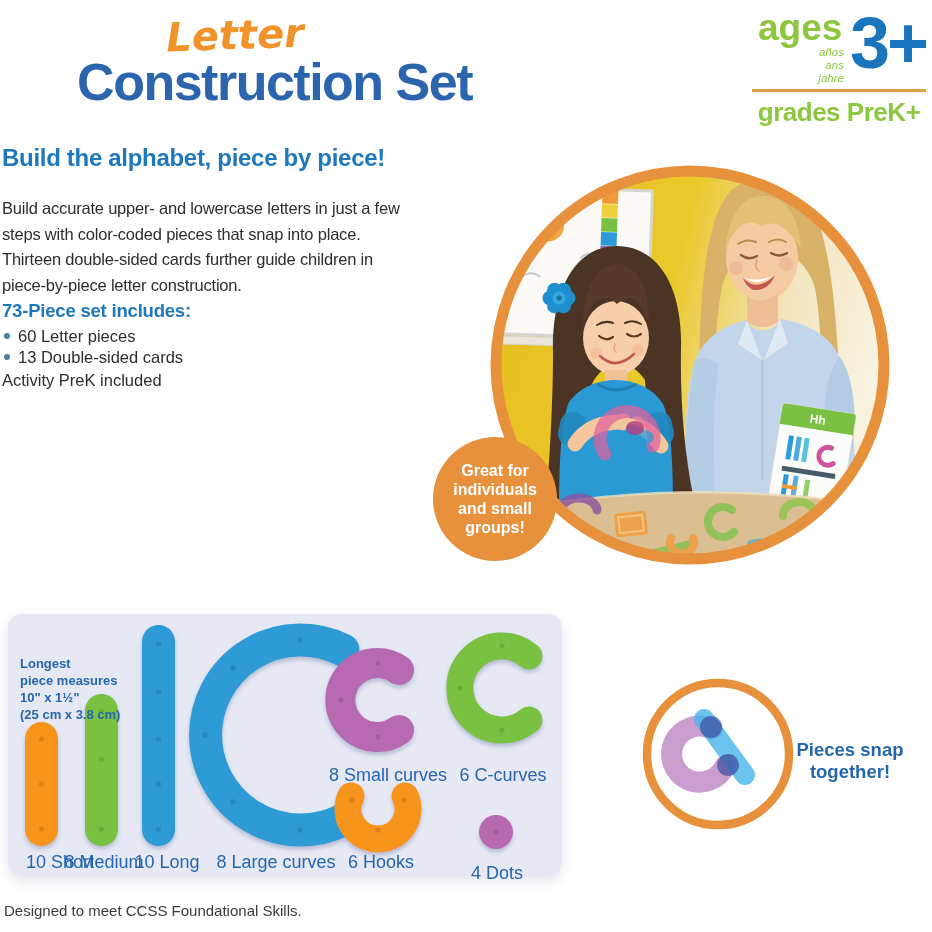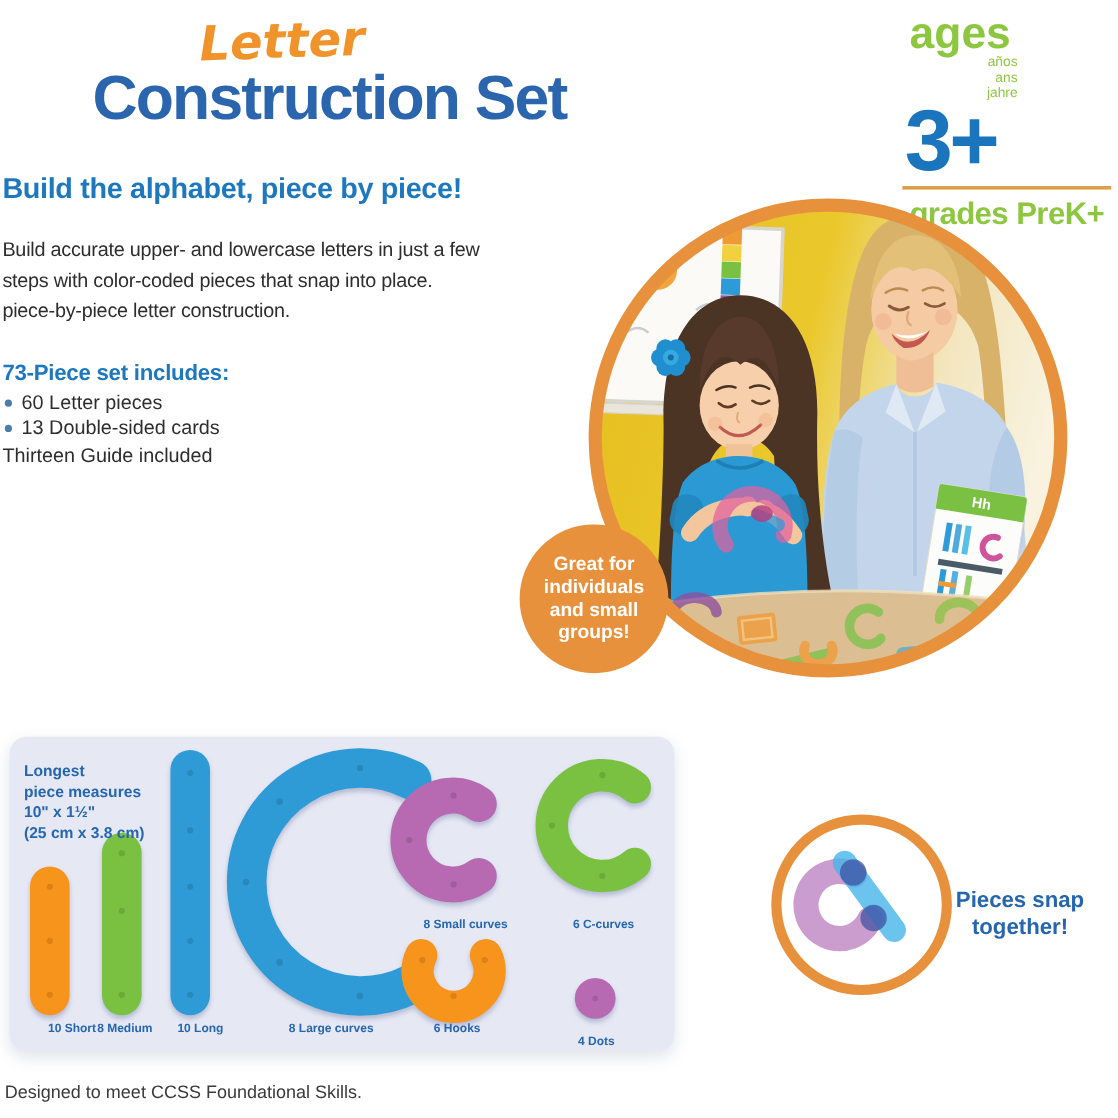--- a/index.html
+++ b/index.html
@@ -8,24 +8,24 @@
   .abs{position:absolute;}
 
   
   .title-script{left:60px;top:12px;width:350px;text-align:center;
     font-family:"DejaVu Sans",sans-serif;font-style:italic;font-weight:bold;
     font-size:40px;color:#F0932B;transform:rotate(-2deg);}
   .title-main{left:0;top:54px;width:472px;text-align:right;
     font-weight:bold;font-size:52px;letter-spacing:-1.5px;color:#2A65AD;line-height:56px;}
 
   .ages-box{left:752px;top:10px;width:174px;}
-  .ages-row{display:flex;align-items:flex-start;flex-direction:column;}
+  .ages-row{display:flex;align-items:flex-start;}
   .ages-col{display:flex;flex-direction:column;align-items:flex-end;width:100px;}
   .ages-word{font-weight:bold;font-size:37px;line-height:36px;color:#8DC63F;align-self:flex-start;margin-left:6px;}
-  .ages-tr{font-size:11.5px;line-height:13px;color:#8DC63F;text-align:right;margin-right:4px;}
+  .ages-tr{font-size:11.5px;line-height:13px;color:#8DC63F;text-align:right;margin-right:4px;font-style:italic;}
   .ages-value{font-weight:bold;font-size:72px;line-height:66px;letter-spacing:-3px;color:#1B75BC;margin-left:2px;}
   .ages-divider{height:3px;background:#D9A14A;margin-top:4px;}
   .grades{font-weight:bold;font-size:26px;color:#8DC63F;text-align:center;margin-top:5px;letter-spacing:-0.5px;}
 
   
   .intro-heading{left:2px;top:144px;font-weight:bold;font-size:24px;letter-spacing:-0.3px;color:#1E78BE;}
   .intro-body{left:2px;top:196px;font-size:16.5px;line-height:25.5px;letter-spacing:-0.2px;color:#2d2d2d;white-space:nowrap;}
   .includes-heading{left:2px;top:300px;font-weight:bold;font-size:18.5px;color:#1E78BE;letter-spacing:-0.2px;}
   .includes-list{left:2px;top:326px;font-size:16.5px;line-height:21px;color:#2d2d2d;}
   .includes-item{display:flex;align-items:flex-start;}
@@ -34,22 +34,22 @@
 
   
   .photo-svg{left:485px;top:160px;width:410px;height:410px;}
   .photo-badge{left:433px;top:437px;width:124px;height:124px;border-radius:50%;background:#E8913C;
     display:flex;flex-direction:column;align-items:center;justify-content:center;
     color:#fff;font-weight:bold;font-size:16px;line-height:19px;text-align:left;}
 
   
   .panel{left:8px;top:614px;width:554px;height:262px;background:#E6E9F4;border-radius:14px;
          box-shadow:0 5px 12px rgba(70,80,120,0.15);}
-  .panel-note{left:20px;top:634px;font-size:13px;line-height:17px;font-weight:bold;color:#2566AF;}
-  .piece-label{position:absolute;transform:translateX(-50%);font-size:10px;font-weight:bold;
+  .panel-note{left:20px;top:655px;font-size:13px;line-height:17px;font-weight:bold;color:#2566AF;}
+  .piece-label{position:absolute;transform:translateX(-50%);font-size:18px;font-weight:normal;
     color:#2566AF;white-space:nowrap;}
   .panel-svg{left:8px;top:614px;width:554px;height:262px;}
 
   
   .snap-svg{left:640px;top:676px;width:156px;height:156px;}
   .snap-text{left:794px;top:739px;width:112px;text-align:center;font-weight:bold;
     font-size:18.5px;line-height:22px;color:#2566AF;}
 
   
   .footer-note{left:4px;top:902px;font-size:15px;color:#3A3A3A;}
@@ -73,34 +73,35 @@
       <div class="ages-value">3+</div>
     </div>
     <div class="ages-divider"></div>
     <div class="grades">grades PreK+</div>
   </div>
 
   <div class="abs intro-heading">Build the alphabet, piece by piece!</div>
   <div class="abs intro-body">
     <div>Build accurate upper- and lowercase letters in just a few</div>
     <div>steps with color-coded pieces that snap into place.</div>
+    <div>Thirteen double-sided cards further guide children in</div>
     <div>piece-by-piece letter construction.</div>
   </div>
   <div class="abs includes-heading">73-Piece set includes:</div>
   <div class="abs includes-list">
     <div class="includes-item">
       <span class="bullet"></span>
       <span>60 Letter pieces</span>
     </div>
     <div class="includes-item">
       <span class="bullet"></span>
       <span>13 Double-sided cards</span>
     </div>
   </div>
-  <div class="abs activity-note">Thirteen Guide included</div>
+  <div class="abs activity-note">Activity PreK included</div>
 
   <svg class="abs photo-svg" viewBox="0 0 410 410">
     <defs>
       <clipPath id="photoClip">
           <circle cx="205" cy="205" r="194"></circle>
         </clipPath>
       <linearGradient id="wallGrad" x1="0" y1="0" x2="1" y2="0.25">
         <stop offset="0" stop-color="#E6BE1E"></stop>
         <stop offset="0.5" stop-color="#EAC82B"></stop>
         <stop offset="0.78" stop-color="#F3E6BF"></stop>

